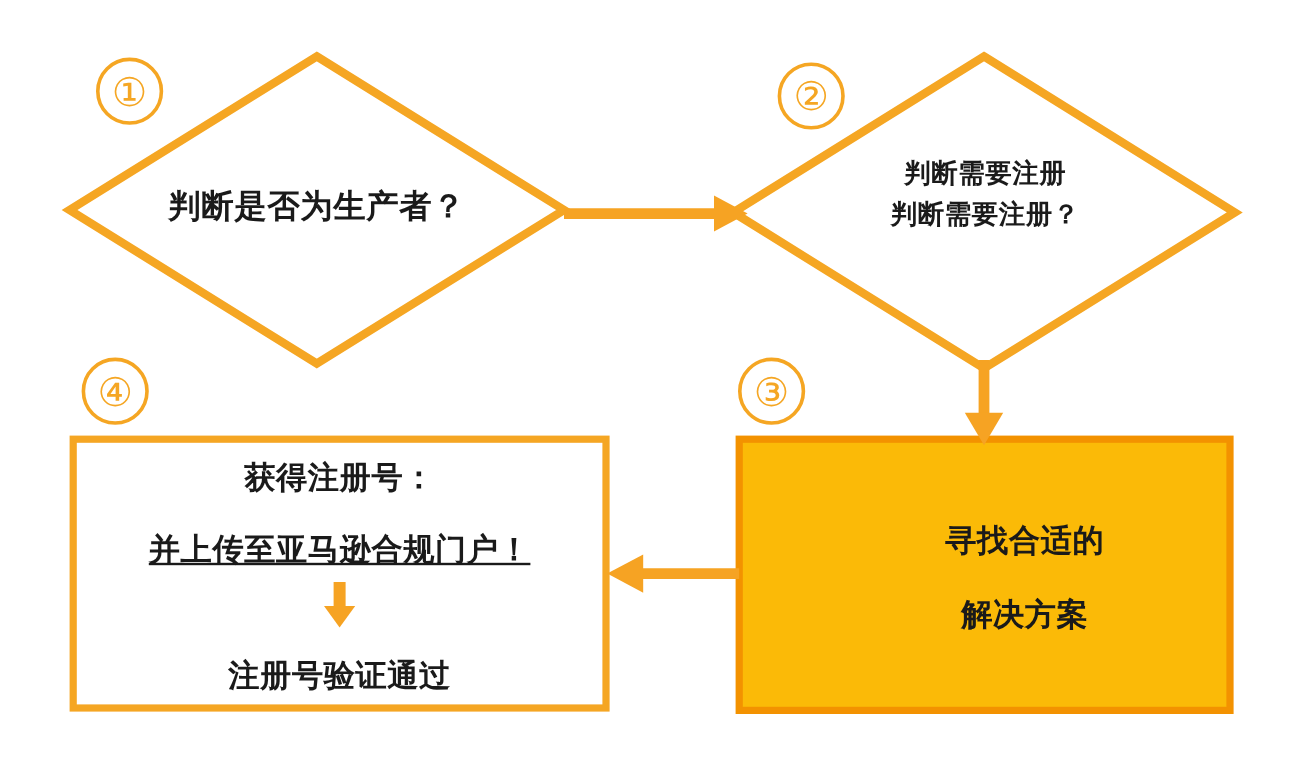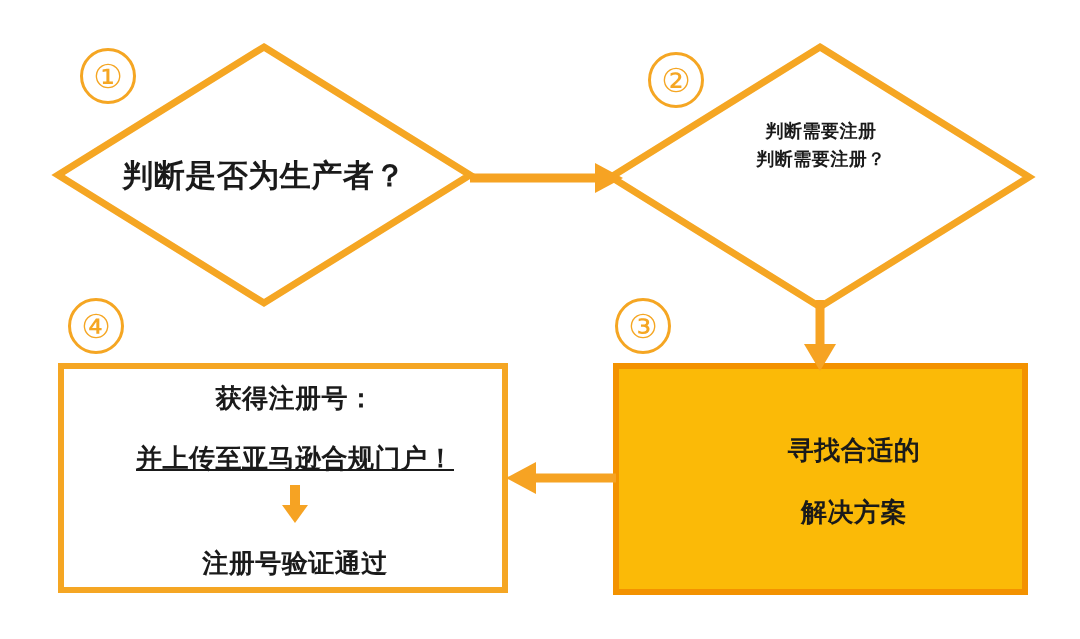--- a/index.html
+++ b/index.html
@@ -32,36 +32,35 @@
     text-align: center;
     line-height: 1.55;
     white-space: nowrap;
     font-weight: 600;
     letter-spacing: 0.5px;
   }
   .node-text .line { display: block; }
 
   #d1-text {
     left: 58px;  top: 152px;  width: 412px;
-    font-size: 31px;
+    font-size: 27px;
   }
   #d2-text {
-    left: 612px; top: 118px;  width: 418px;
-    font-size: 18px;
+    left: 612px; top: 128px;  width: 418px;
+    font-size: 22px;
   }
   #b3-text {
     left: 613px; top: 430px;  width: 482px;
     font-size: 26px;
   }
   #b3-text .line + .line { margin-top: 22px; }
 
   #b4-text {
     left: 58px;  top: 378px;  width: 450px;
     font-size: 26px;
-    margin-left: 12px;
   }
   #b4-text .line-a { margin-bottom: 20px; }
   #b4-text .line-b { margin-bottom: 4px; text-decoration: underline; }
   #b4-text .line-c { margin-top: 16px; }
 
   .inner-arrow {
     display: block;
     width: 100%;
     height: 44px;
     position: relative;

